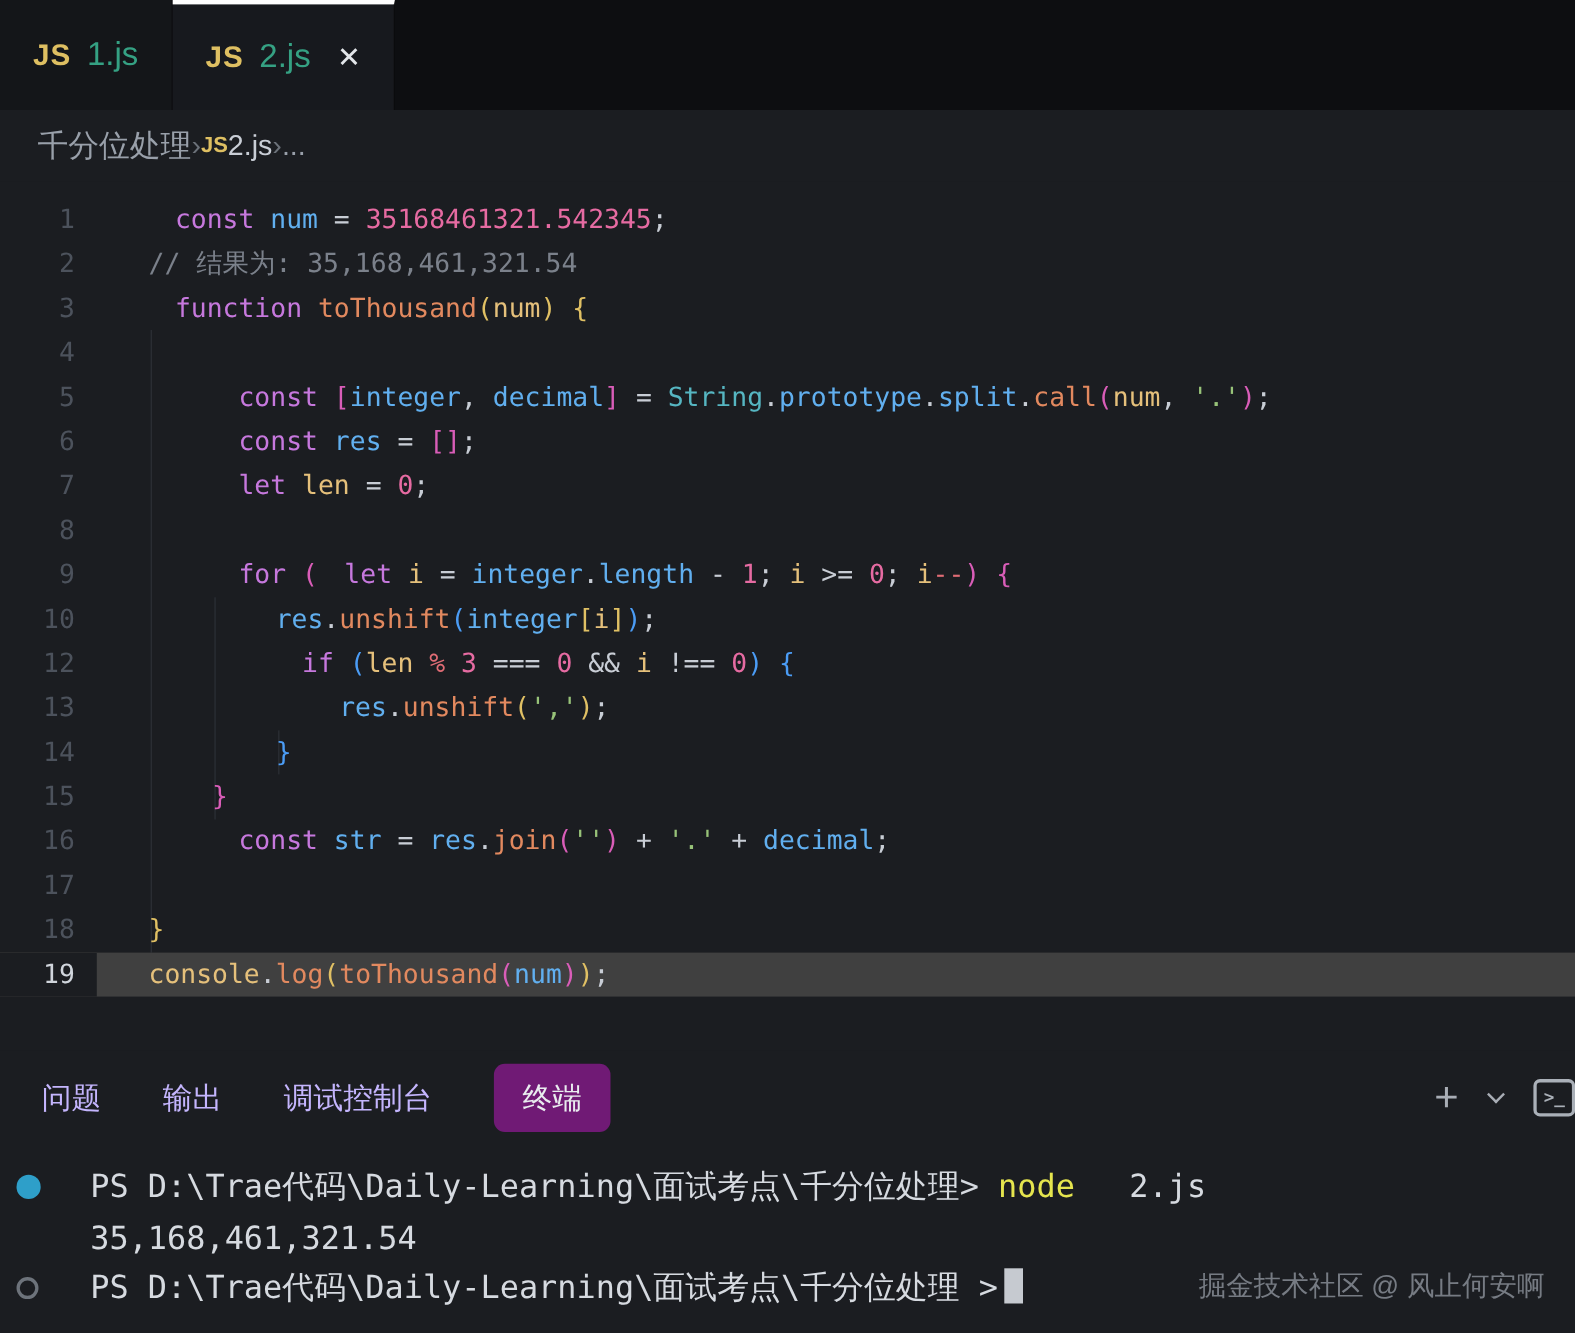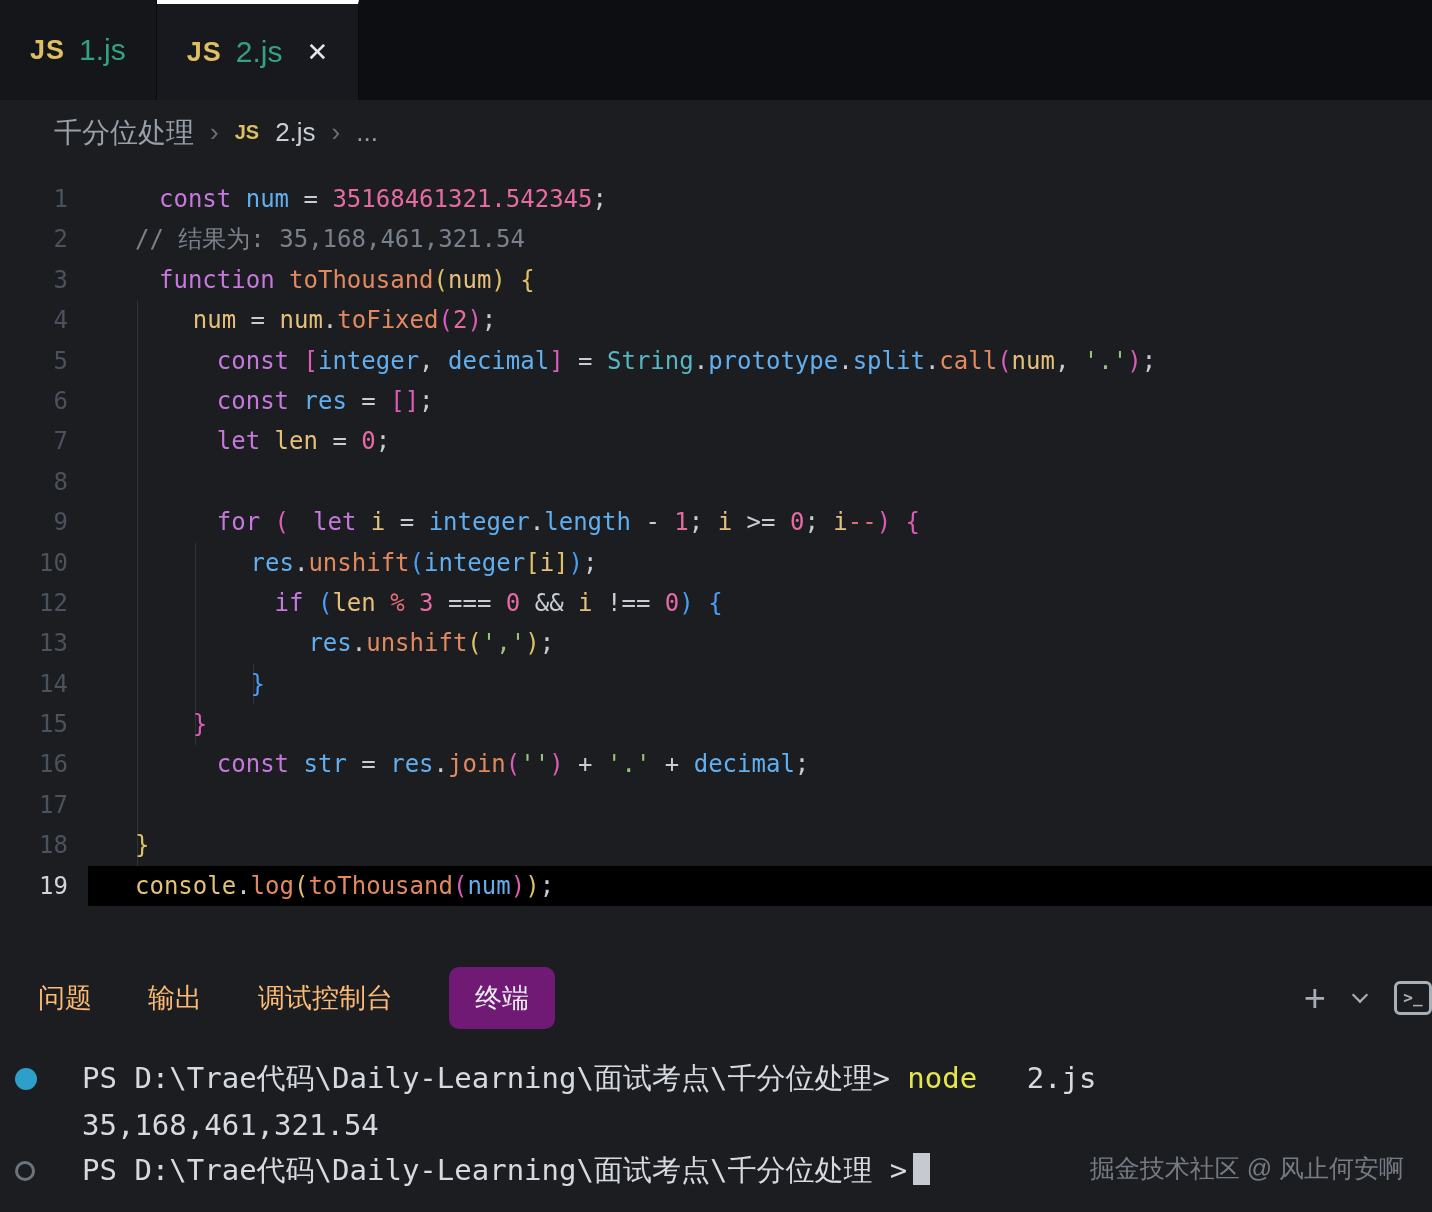--- a/index.html
+++ b/index.html
@@ -9,52 +9,52 @@
   
   .tabstrip { height:100px; background:#0d0e11; display:flex; align-items:stretch; }
   .tab { display:flex; align-items:center; gap:14px; padding:0 30px; background:#141619;
     border-right:1px solid #0a0b0d; cursor:pointer; }
   .tab.active { background:#17191e; border-top:4px solid #ffffff; padding-top:0; }
   .tab .js-badge { color:var(--c-jsgold); font-weight:bold; font-size:27px; letter-spacing:1px; }
   .tab .fname { color:var(--c-teal); font-size:30px; }
   .tab .close { color:#e3e6ea; font-size:26px; margin-left:10px; }
 
   
-  .breadcrumb { height:65px; display:flex; align-items:center; padding-left:54px; gap:16px;
+  .breadcrumb { height:65px; display:flex; align-items:center; padding-left:34px; gap:0;
     background:#1b1d21;text-align:center; }
   .breadcrumb .folder { color:#99a0aa; font-size:28px; }
   .breadcrumb .sep { color:#6b7179; font-size:26px; }
   .breadcrumb .js-mini { color:var(--c-jsgold); font-weight:bold; font-size:20px; }
   .breadcrumb .file { color:#c9ced6; font-size:26px; }
   .breadcrumb .more { color:#99a0aa; font-size:26px; }
 
   
   .editor { position:relative; height:790px; background:#1b1d21; padding-top:14px;
     font-family:"DejaVu Sans Mono","Liberation Mono",monospace; font-size:24px; }
   .line { display:flex; height:40.4px; line-height:40.4px; white-space:pre; position:relative; }
-  .line.hl { background:#000000; box-shadow:inset 88px 0 0 0 #1b1d21; }
+  .line.hl { background:#404040; box-shadow:inset 88px 0 0 0 #1b1d21; }
   .gutter { width:98px; padding-right:30px; text-align:right; color:#4c525c; flex:none;
     font-size:24px; }
   .line.hl .gutter { color:#d0d5dc; }
   .codetxt { padding-left:37px; }
   .guide { position:absolute; width:1px; background:#2e3239; }
   #guideA { left:137px; top:135px; height:566px; }
   #guideB { left:195px; top:378px; height:202px; }
   #guideC { left:253px; top:499px; height:40px; }
 
   .tok-kw{color:var(--c-kw);margin-left:24px;} .tok-var{color:var(--c-var);} .tok-param{color:var(--c-param);}
   .tok-fn{color:var(--c-fn);} .tok-num{color:var(--c-num);} .tok-str{color:var(--c-str);}
   .tok-cmt{color:var(--c-cmt);} .tok-op{color:var(--c-op);} .tok-opr{color:var(--c-opr);}
   .tok-b0{color:var(--c-b0);} .tok-b1{color:var(--c-b1);} .tok-b2{color:var(--c-b2);}
   .tok-cls{color:var(--c-cls);} .tok-tdef{color:var(--c-tdef);margin-left:32px;} .tok-tcmd{color:var(--c-tcmd);}
 
   
   .panel-header { height:85px; display:flex; align-items:center; background:#1b1d21; position:relative; }
   .panel-tabs { display:flex; align-items:center; gap:56px; padding-left:38px; }
-  .panel-tab { color:#fdba74; font-size:27px; cursor:pointer; white-space:nowrap; }
+  .panel-tab { color:#c4b5fd; font-size:27px; cursor:pointer; white-space:nowrap; }
   .panel-tab.active { color:#e9ecef; background:#701a75; border-radius:10px; padding:13px 26px; }
   .panel-actions { position:absolute; right:0; top:0; height:100%; display:flex; align-items:center;
     gap:26px; overflow:hidden; max-width:470px; }
   .plus { color:#a8adb5; font-size:38px; font-weight:200; line-height:1; }
   .chev { width:16px; height:16px; border-right:3px solid #a8adb5; border-bottom:3px solid #a8adb5;
     transform:rotate(45deg) scale(.72); margin-top:-6px; }
   .shellicon { width:38px; height:34px; border:3px solid #aab0b8; border-radius:6px; color:#aab0b8;
     font-family:"DejaVu Sans Mono",monospace; font-size:16px; font-weight:bold;
     display:flex; align-items:center; justify-content:center; }
   .shelllabel { color:#c6cbd2; font-size:27px; white-space:nowrap; }
@@ -97,21 +97,21 @@
 </div>
 
 <div class="editor">
   <div class="guide" id="guideA"></div>
   <div class="guide" id="guideB"></div>
   <div class="guide" id="guideC"></div>
   <div class="lines">
       <div class="line"><span class="gutter">1</span><span class="codetxt"><span class="tok-kw">const </span><span class="tok-var">num </span><span class="tok-op">= </span><span class="tok-num">35168461321.542345</span><span class="tok-op">;</span></span></div>
       <div class="line"><span class="gutter">2</span><span class="codetxt"><span class="tok-cmt">// 结果为: 35,168,461,321.54</span></span></div>
       <div class="line"><span class="gutter">3</span><span class="codetxt"><span class="tok-kw">function </span><span class="tok-fn">toThousand</span><span class="tok-b0">(</span><span class="tok-param">num</span><span class="tok-b0">) {</span></span></div>
-      <div class="line"><span class="gutter">4</span><span class="codetxt"><span class="tok-op">    </span><span class="tok-param">num </span><span class="tok-op">= </span><span class="tok-param">num</span><span class="tok-op">.</span><span class="tok-fn">toFixed</span><span class="tok-b1">(</span><span class="tok-num">2</span><span class="tok-b1">)</span><span class="tok-op">;</span></span></div>
+      <div class="line"><span class="gutter">4</span></div>
       <div class="line"><span class="gutter">5</span><span class="codetxt"><span class="tok-op">    </span><span class="tok-kw">const </span><span class="tok-b1">[</span><span class="tok-var">integer</span><span class="tok-op">, </span><span class="tok-var">decimal</span><span class="tok-b1">]</span><span class="tok-op"> = </span><span class="tok-cls">String</span><span class="tok-op">.</span><span class="tok-var">prototype</span><span class="tok-op">.</span><span class="tok-var">split</span><span class="tok-op">.</span><span class="tok-fn">call</span><span class="tok-b1">(</span><span class="tok-param">num</span><span class="tok-op">, </span><span class="tok-str">'.'</span><span class="tok-b1">)</span><span class="tok-op">;</span></span></div>
       <div class="line"><span class="gutter">6</span><span class="codetxt"><span class="tok-op">    </span><span class="tok-kw">const </span><span class="tok-var">res </span><span class="tok-op">= </span><span class="tok-b1">[]</span><span class="tok-op">;</span></span></div>
       <div class="line"><span class="gutter">7</span><span class="codetxt"><span class="tok-op">    </span><span class="tok-kw">let </span><span class="tok-param">len </span><span class="tok-op">= </span><span class="tok-num">0</span><span class="tok-op">;</span></span></div>
       <div class="line"><span class="gutter">8</span><span class="codetxt"></span></div>
       <div class="line"><span class="gutter">9</span><span class="codetxt"><span class="tok-op">    </span><span class="tok-kw">for </span><span class="tok-b1">(</span><span class="tok-kw">let </span><span class="tok-param">i </span><span class="tok-op">= </span><span class="tok-var">integer</span><span class="tok-op">.</span><span class="tok-var">length</span><span class="tok-op"> - </span><span class="tok-num">1</span><span class="tok-op">; </span><span class="tok-param">i </span><span class="tok-op">&gt;= </span><span class="tok-num">0</span><span class="tok-op">; </span><span class="tok-param">i</span><span class="tok-opr">--</span><span class="tok-b1">)</span><span class="tok-op"> </span><span class="tok-b1">{</span></span></div>
       <div class="line"><span class="gutter">10</span><span class="codetxt"><span class="tok-op">        </span><span class="tok-var">res</span><span class="tok-op">.</span><span class="tok-fn">unshift</span><span class="tok-b2">(</span><span class="tok-var">integer</span><span class="tok-b0">[</span><span class="tok-param">i</span><span class="tok-b0">]</span><span class="tok-b2">)</span><span class="tok-op">;</span></span></div>
       <div class="line"><span class="gutter">12</span><span class="codetxt"><span class="tok-op">        </span><span class="tok-kw">if </span><span class="tok-b2">(</span><span class="tok-param">len </span><span class="tok-opr">% </span><span class="tok-num">3 </span><span class="tok-op">=== </span><span class="tok-num">0 </span><span class="tok-op">&amp;&amp; </span><span class="tok-param">i </span><span class="tok-op">!== </span><span class="tok-num">0</span><span class="tok-b2">)</span><span class="tok-op"> </span><span class="tok-b2">{</span></span></div>
       <div class="line"><span class="gutter">13</span><span class="codetxt"><span class="tok-op">            </span><span class="tok-var">res</span><span class="tok-op">.</span><span class="tok-fn">unshift</span><span class="tok-b0">(</span><span class="tok-str">','</span><span class="tok-b0">)</span><span class="tok-op">;</span></span></div>
       <div class="line"><span class="gutter">14</span><span class="codetxt"><span class="tok-op">        </span><span class="tok-b2">}</span></span></div>
       <div class="line"><span class="gutter">15</span><span class="codetxt"><span class="tok-op">    </span><span class="tok-b1">}</span></span></div>

